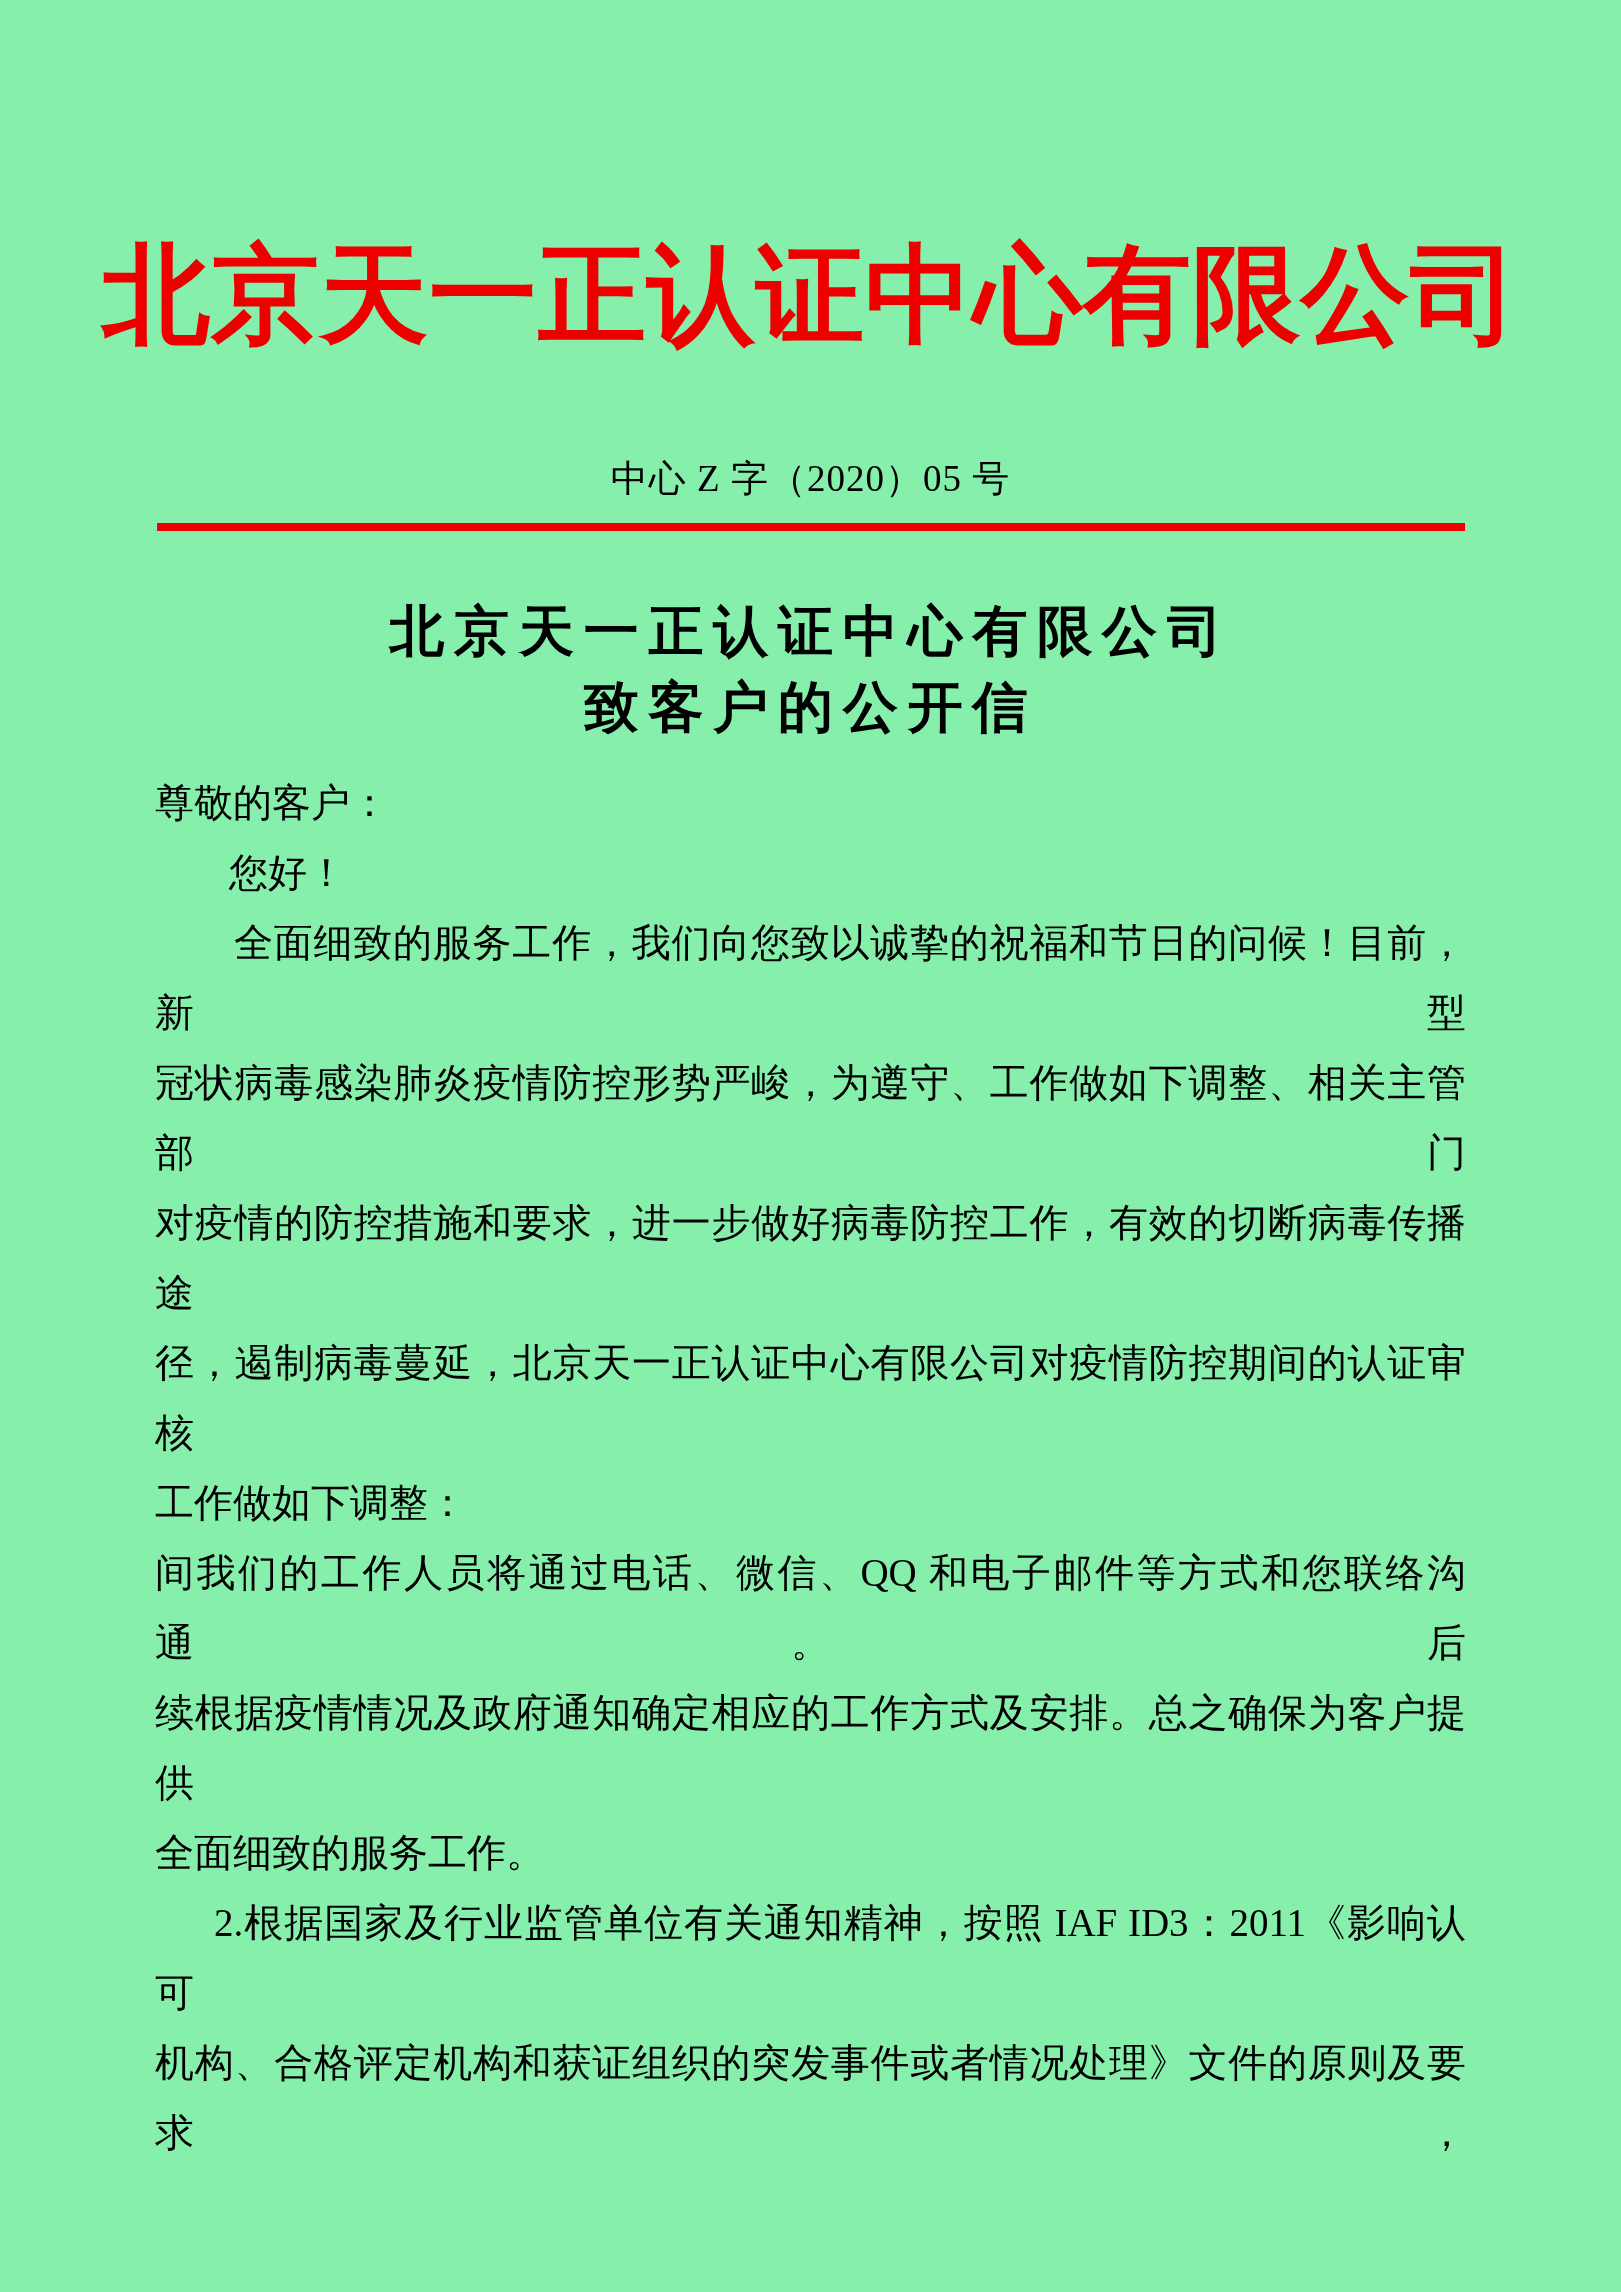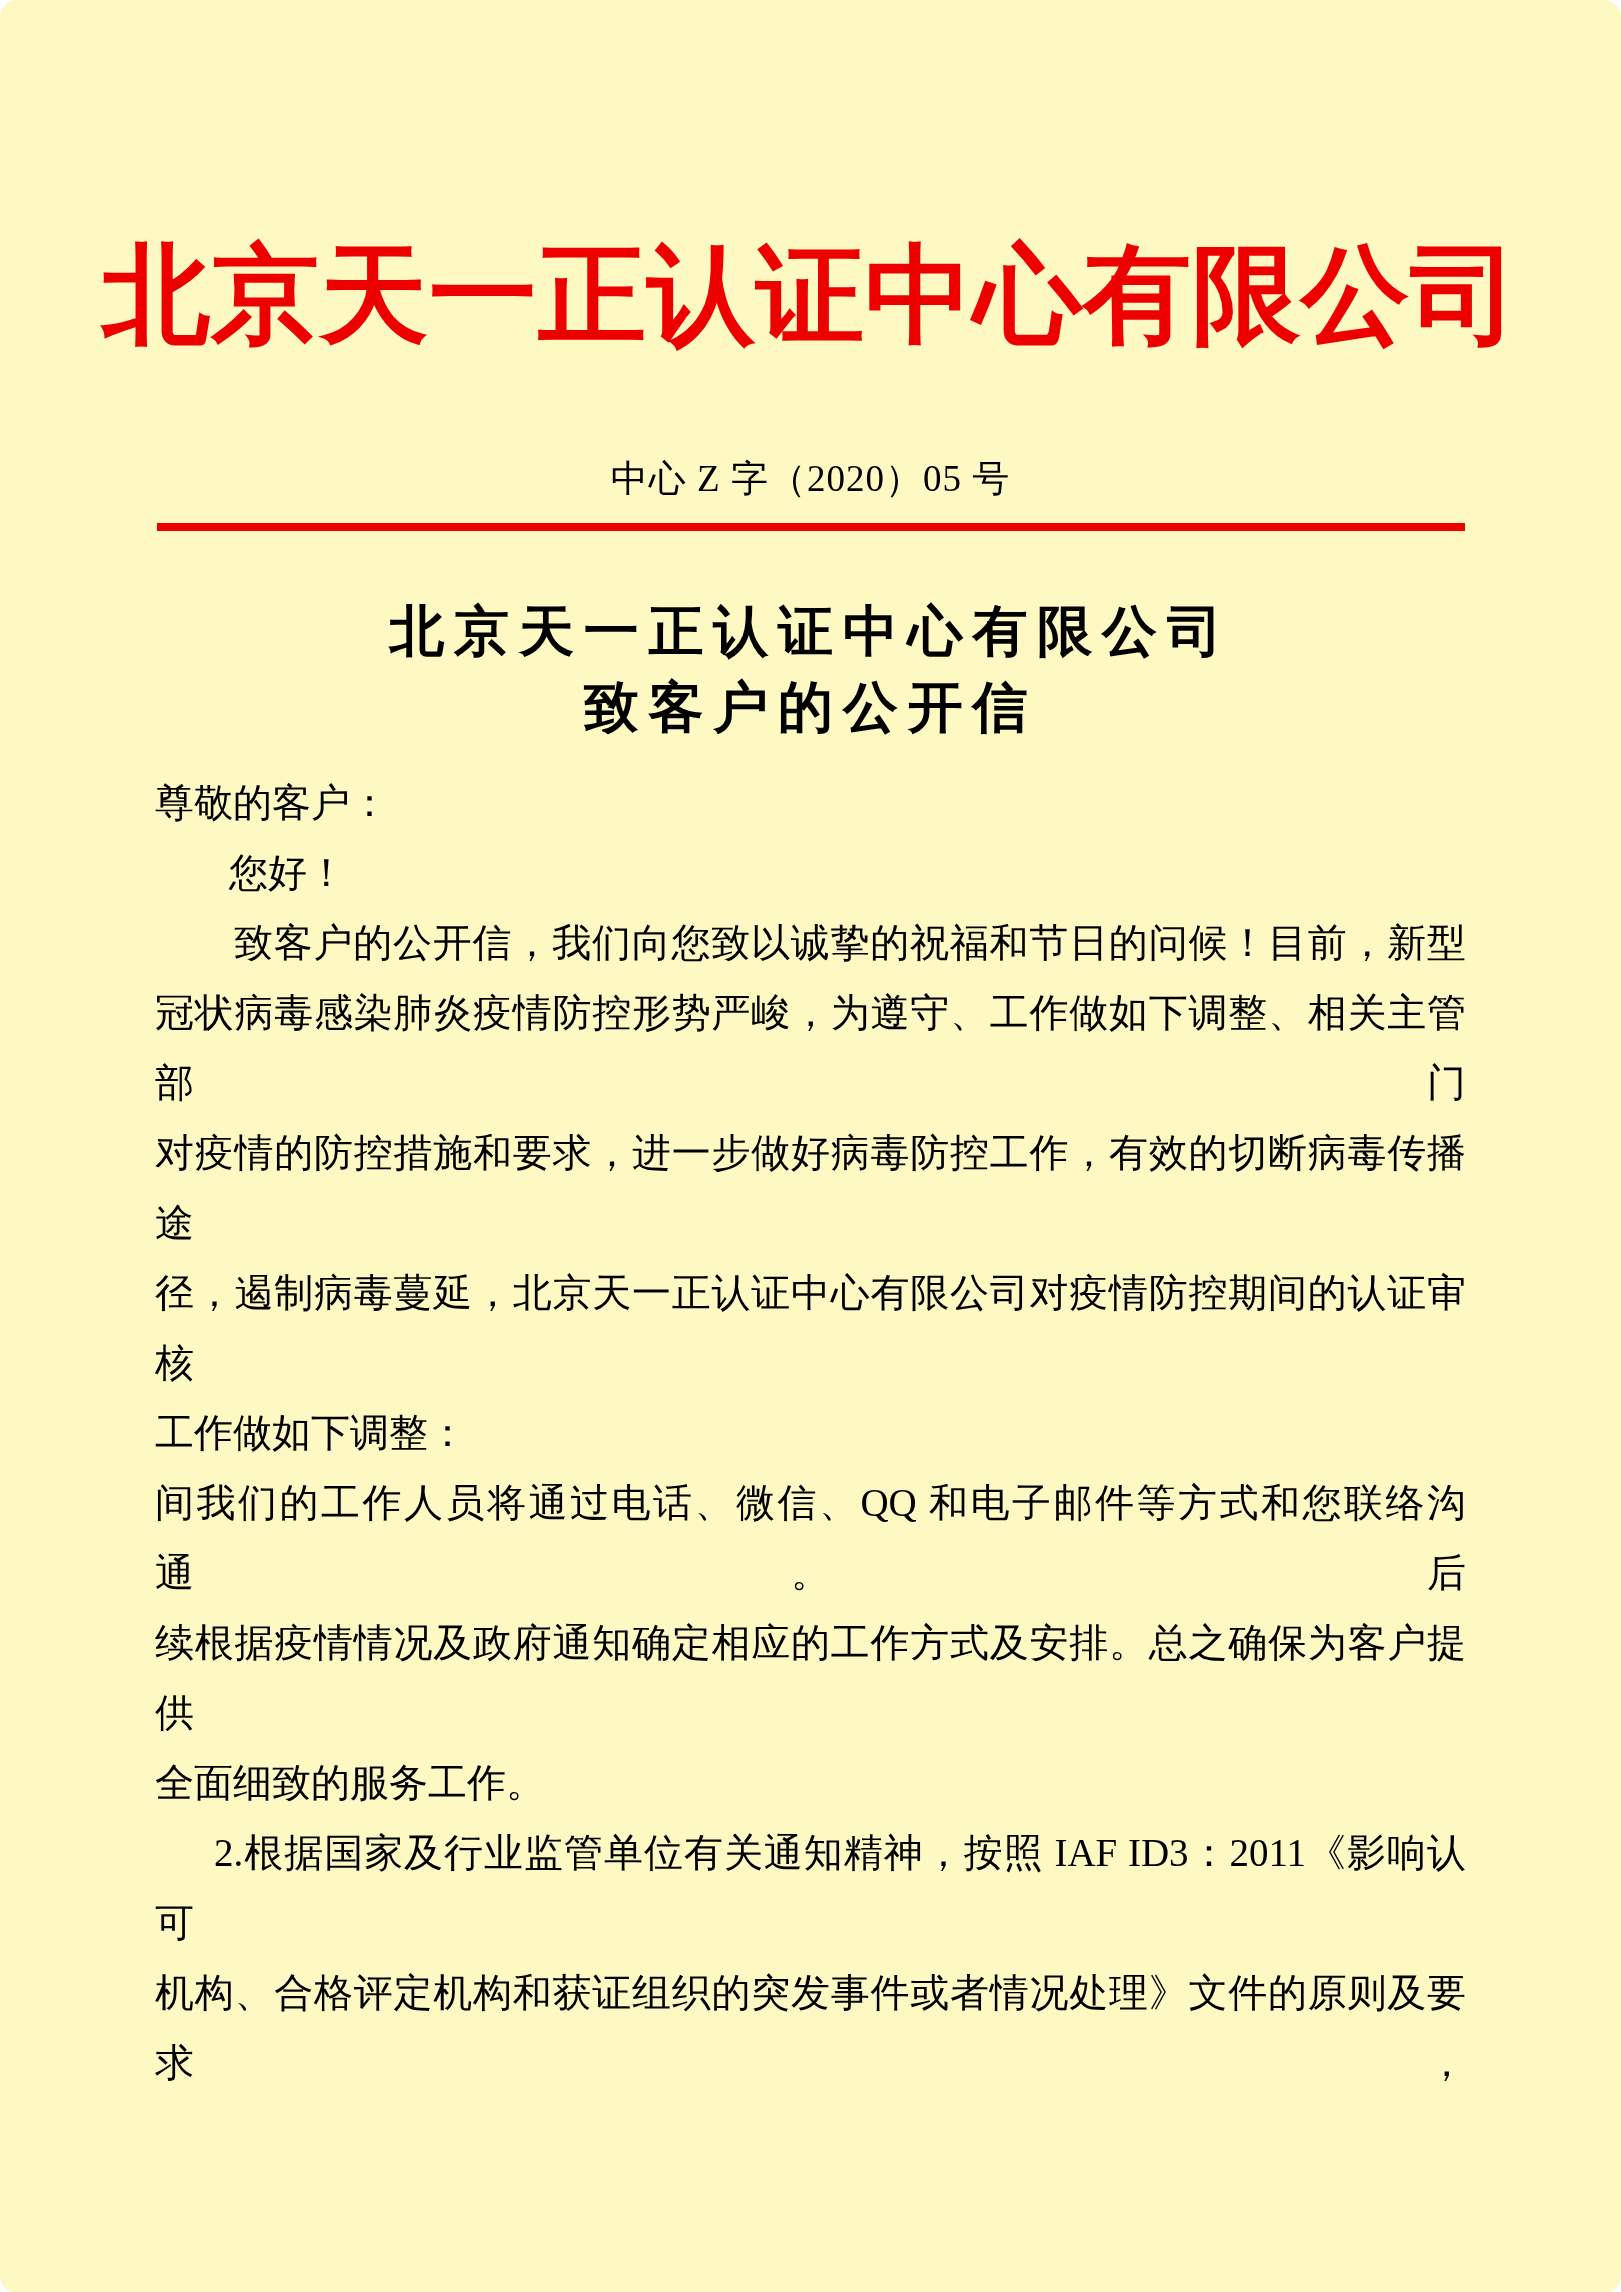--- a/index.html
+++ b/index.html
@@ -1,24 +1,23 @@
 <!DOCTYPE html>
 <html><head>
 <meta charset="utf-8">
 <style>
   html, body { margin: 0; padding: 0; background: #ffffff; }
   #page {
     position: relative;
     width: 1621px;
     height: 2293px;
-    background: #fef9c3;
+    background: #86efac;
     font-family: "Liberation Serif", serif;
     color: #000000;
     overflow: hidden;
-    border-radius: 17px;
   }
   #brand-title {
     position: absolute;
     top: 227px; left: 0;
     width: 100%;
     margin: 0;
     text-align: center;
     font-size: 108px;
     line-height: 137px;
     font-weight: bold;
@@ -77,21 +76,21 @@
   <div id="red-rule" style="background: rgb(238, 0, 0);"></div>
 
   <div id="letter-title">
     <div>北京天一正认证中心有限公司</div>
     <div>致客户的公开信</div>
   </div>
 
   <div id="letter-body">
       <div class="body-line">尊敬的客户：</div>
       <div class="body-line" style="text-indent: 74px;">您好！</div>
-      <div class="body-line fill" style="text-indent: 79px;">致客户的公开信，我们向您致以诚挚的祝福和节日的问候！目前，新型</div>
+      <div class="body-line fill" style="text-indent: 79px;">全面细致的服务工作，我们向您致以诚挚的祝福和节日的问候！目前，新型</div>
       <div class="body-line fill">冠状病毒感染肺炎疫情防控形势严峻，为遵守、工作做如下调整、相关主管部门</div>
       <div class="body-line fill">对疫情的防控措施和要求，进一步做好病毒防控工作，有效的切断病毒传播途</div>
       <div class="body-line fill">径，遏制病毒蔓延，北京天一正认证中心有限公司对疫情防控期间的认证审核</div>
       <div class="body-line">工作做如下调整：</div>
       <div class="body-line fill">间我们的工作人员将通过电话、微信、QQ 和电子邮件等方式和您联络沟通。后</div>
       <div class="body-line fill">续根据疫情情况及政府通知确定相应的工作方式及安排。总之确保为客户提供</div>
       <div class="body-line">全面细致的服务工作。</div>
       <div class="body-line fill" style="text-indent: 59px;">2.根据国家及行业监管单位有关通知精神，按照 IAF ID3：2011《影响认可</div>
       <div class="body-line fill">机构、合格评定机构和获证组织的突发事件或者情况处理》文件的原则及要求，</div>
     </div>

